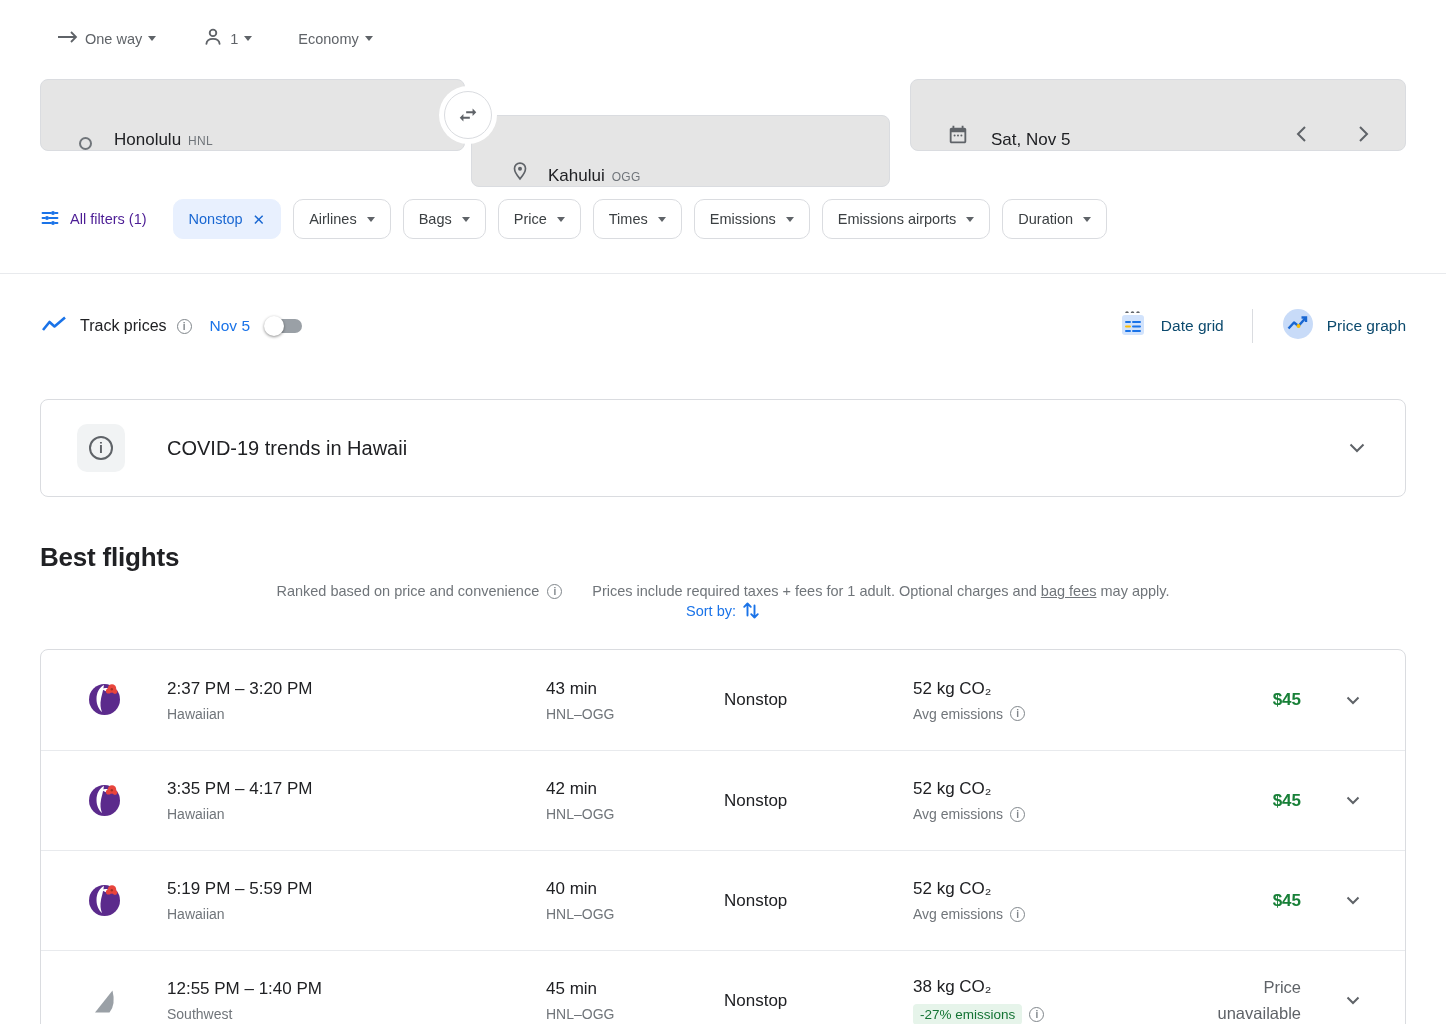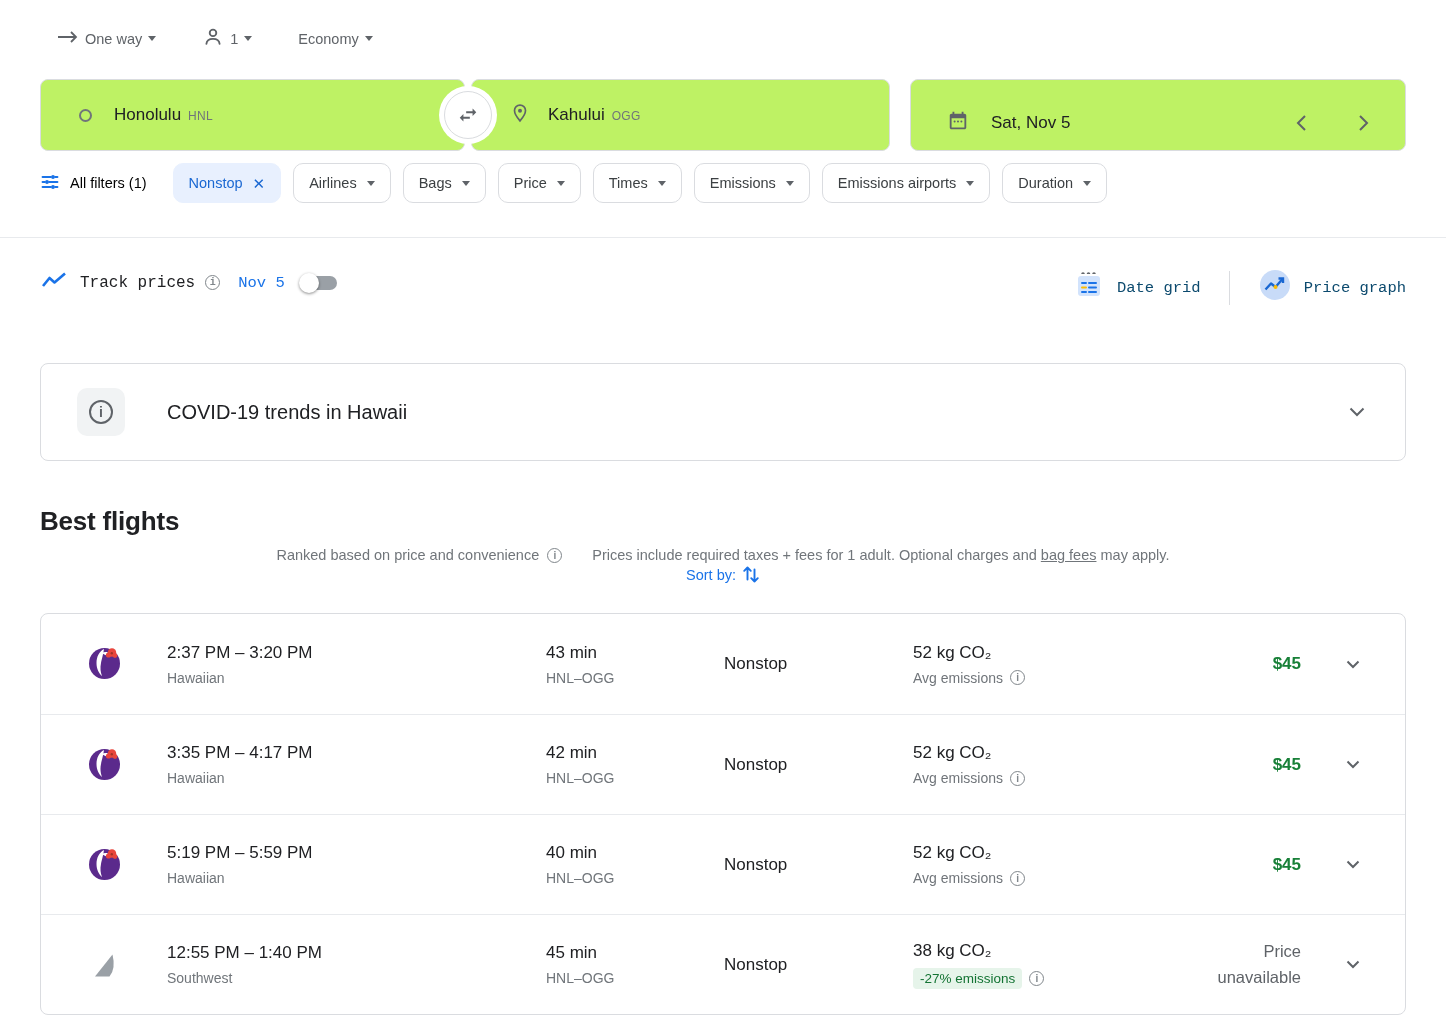--- a/index.html
+++ b/index.html
@@ -16,51 +16,51 @@
 
   
   .topbar{ display:flex; align-items:center; gap:46px; margin:26px 0 0 57px;
     color:#5f6368; font-size:14.5px; }
   .topctl{ display:flex; align-items:center; gap:6px; color:#5f6368; font-size:14.5px; }
 
   
   .searchrow{ display:flex; gap:20px; margin:28px 40px 0 40px; }
   .route-group{ position:relative; display:flex; gap:6px; width:850px; }
   .field{ border:1px solid #dadce0; border-radius:8px; height:72px;
-    display:flex; align-items:center; background:#bef264; }
+    display:flex; align-items:flex-end; background:#e5e5e5; }
   .field .citytxt{ font-size:17px; color:#202124; }
   .field .codetxt{ font-size:12px; color:#70757a; margin-left:7px; letter-spacing:.3px; }
   .f-origin{ width:425px; padding-left:38px; gap:22px; }
-  .f-dest{ width:419px; padding-left:38px; gap:18px; }
+  .f-dest{ width:419px; padding-left:38px; gap:18px;margin-top:36px; }
   .ring{ width:13px; height:13px; border:2.5px solid #70757a; border-radius:50%; }
   .swapbtn{ position:absolute; left:404px; top:12px; width:48px; height:48px;
     border-radius:50%; background:#fff; border:1px solid #dadce0; z-index:2;
     display:flex; align-items:center; justify-content:center;
     box-shadow:0 0 0 5px #fff; }
   .f-date{ width:496px; padding:16px 26px 0 36px; gap:22px; }
   .f-date .datetxt{ font-size:17px; color:#202124; }
   .datenav{ margin-left:auto; display:flex; align-items:center; gap:30px; }
   .navbtn{ width:32px; height:32px; display:flex; align-items:center; justify-content:center; }
 
   
   .chiprow{ display:flex; align-items:center; gap:12px; margin:12px 0 0 40px;
     width:1406px; overflow:hidden; white-space:nowrap; }
-  .allfilters{ display:flex; align-items:center; gap:10px; color:#000000;
+  .allfilters{ display:flex; align-items:center; gap:10px; color:#4c1d95;
     font-size:14.5px; font-weight:500; padding:0 14px 0 0; flex:none; }
   .chip{ display:inline-flex; align-items:center; gap:10px; height:40px;
     padding:0 15px; border:1px solid #dadce0; border-radius:10px;
     font-size:14.5px; color:#3c4043; flex:none; }
   .chip-active{ background:#e8f0fe; border-color:#e8f0fe; color:#1967d2; font-weight:500; }
   .chip-x{ font-size:15px; color:#1967d2; line-height:1; }
 
   .hr{ border-bottom:1px solid #e8eaed; margin-top:34px; }
 
   
-  .trackrow{ display:flex; align-items:flex-start; justify-content:space-between;
-    margin:30px 40px 0 40px; height:44px;font-family:Liberation Mono, monospace; }
+  .trackrow{ display:flex; align-items:center; justify-content:space-between;
+    margin:30px 40px 0 40px; height:44px; }
   .trackleft{ display:flex; align-items:center; }
   .tracklabel{ font-size:16px; font-weight:500; color:#202124; margin:0 10px 0 12px; }
   .info-i{ display:inline-flex; align-items:center; justify-content:center;
     width:15px; height:15px; border:1.5px solid #80868b; border-radius:50%;
     color:#80868b; font-size:10px; font-weight:700; flex:none; }
   .info-i.lg{ width:24px; height:24px; border-width:2px; font-size:14px; color:#5f6368; border-color:#5f6368;}
   .trackdate{ color:#1a73e8; font-size:15.5px; font-weight:500; margin:0 18px 0 18px; }
   .toggle{ position:relative; width:34px; height:14px; border-radius:7px;
     background:#9aa0a6; margin-right:6px; }
   .toggle .knob{ position:absolute; left:-4px; top:-3px; width:20px; height:20px;

